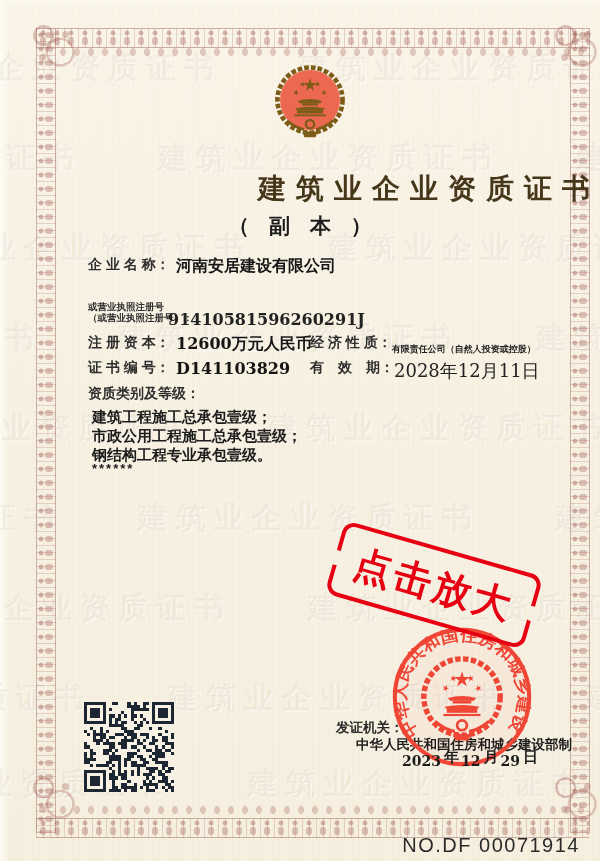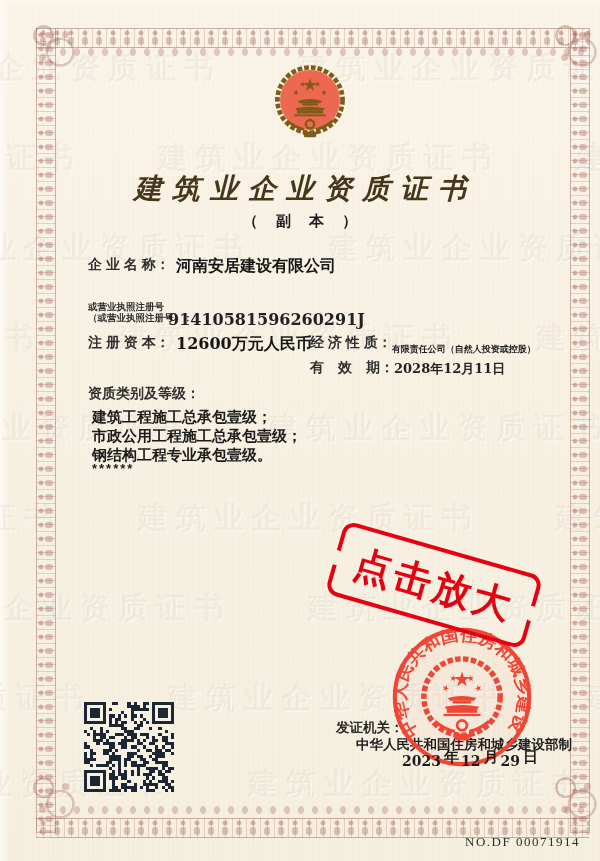--- a/index.html
+++ b/index.html
@@ -39,35 +39,35 @@
     background-size:14px 12px;}
   .corner{position:absolute;width:52px;height:52px;opacity:.8;
     background:
       radial-gradient(circle at 30% 30%, rgba(0,0,0,0) 8px, rgba(168,106,96,.5) 8px 10px, rgba(0,0,0,0) 11px),
       radial-gradient(circle at 62% 62%, rgba(0,0,0,0) 12px, rgba(168,106,96,.42) 12px 14px, rgba(0,0,0,0) 15px),
       radial-gradient(circle 4px at 72% 28%, rgba(168,106,96,.45) 0 3px, rgba(0,0,0,0) 4px),
       radial-gradient(circle 4px at 28% 72%, rgba(168,106,96,.45) 0 3px, rgba(0,0,0,0) 4px);}
 
   
   .emblem{position:absolute;left:268px;top:60px;}
-  .title{position:absolute;left:0;top:170px;width:600px;text-align:center;
-        font-size:28px;font-weight:bold;letter-spacing:10px;text-indent:10px;color:#46371b;font-style:italic;}
+  .title{position:absolute;left:0;top:170px;width:600px;text-align:right;
+        font-size:28px;font-weight:bold;letter-spacing:10px;text-indent:10px;color:#46371b;}
   .subtitle{position:absolute;left:0;top:212px;width:600px;text-align:center;
-        font-size:15px;font-weight:bold;letter-spacing:7px;text-indent:7px;color:#1d1d1d;}
+        font-size:21px;font-weight:bold;letter-spacing:7px;text-indent:7px;color:#1d1d1d;}
 
   
   .row{position:absolute;left:88px;white-space:nowrap;}
   .lab{display:inline-block;min-width:88px;font-size:14px;font-weight:bold;color:#2e2e2e;vertical-align:top;}
   .val{font-family:"DejaVu Serif",serif;font-weight:600;font-size:16px;color:#151515;}
   .rcol{position:absolute;left:310px;white-space:nowrap;}
   .lab2{display:inline-block;font-size:14px;font-weight:bold;color:#2e2e2e;vertical-align:top;}
   .credit-lab{position:absolute;left:88px;top:302px;font-size:9.5px;line-height:10.5px;font-weight:bold;color:#2e2e2e;}
   .credit-val{position:absolute;left:168px;top:310px;font-family:"DejaVu Serif",serif;font-weight:600;font-size:16px;}
   .econ-val{font-family:"DejaVu Serif",serif;font-weight:600;font-size:9px;position:relative;top:4px;}
-  .valid-val{font-family:"DejaVu Serif",serif;font-weight:700;font-size:13px;}
+  .valid-val{font-family:"DejaVu Serif",serif;font-weight:400;font-size:18px;}
   .quals-label{position:absolute;left:88px;top:385px;font-size:14px;font-weight:bold;color:#2e2e2e;}
   .qual{position:absolute;left:92px;font-family:"DejaVu Serif",serif;font-weight:600;font-size:15px;color:#1b1b1b;}
   .stars{position:absolute;left:92px;top:461px;font-size:13px;font-weight:bold;letter-spacing:2px;color:#1b1b1b;}
 
   
   .stamp{position:absolute;left:331px;top:547px;width:198px;height:68px;
         border:4px solid #e60012;border-radius:12px;transform:rotate(16deg);
         display:flex;align-items:center;justify-content:center;cursor:pointer;z-index:6;}
   .stamp .txt{font-size:38px;font-weight:bold;color:#e60012;letter-spacing:3px;line-height:1;}
   .notch{position:absolute;width:15px;height:15px;border-radius:50%;background:#f7f0e1;top:50%;margin-top:-7.5px;}
@@ -76,22 +76,22 @@
   
   .qr{position:absolute;left:84px;top:701px;}
   .issuer{position:absolute;left:336px;top:719px;font-size:13.5px;font-weight:bold;color:#2a2a2a;}
   .seal{position:absolute;left:389px;top:624px;z-index:5;pointer-events:none;}
   .dateline{position:absolute;left:402px;top:748px;font-size:15px;font-weight:bold;color:#1c1c1c;white-space:nowrap;z-index:6;}
   .dateline .num{font-family:"DejaVu Serif",serif;font-size:14px;position:relative;top:4px;font-weight:600;}
   .dateline .u{margin:0 2px 0 3px;}
   .maker{position:absolute;left:0;top:736px;width:600px;text-align:center;padding-left:290px;box-sizing:border-box;
         font-family:"Liberation Serif",serif;font-size:13.5px;font-weight:bold;color:#1c1c1c;white-space:nowrap;text-align:left;}
   .footer-url{position:absolute;left:30px;top:839px;font-size:12px;font-weight:bold;color:#3a3a3a;}
-  .serial{position:absolute;right:20px;top:834px;font-family:Liberation Serif, serif;
-        font-size:13px;letter-spacing:1.5px;color:#2b2b2b;}
+  .serial{position:absolute;right:20px;top:834px;font-family:Liberation Sans, sans-serif;
+        font-size:20px;letter-spacing:1.5px;color:#2b2b2b;}
 </style>
 </head>
 <body>
 
 <div class="page">
 
   <svg width="0" height="0" style="position:absolute" aria-hidden="true">
     <defs>
       <path id="star" d="M0,-1L0.225,-0.309L0.951,-0.309L0.363,0.118L0.588,0.809L0,0.382L-0.588,0.809L-0.363,0.118L-0.951,-0.309L-0.225,-0.309Z"></path>
       <g id="emb" fill="currentColor">
@@ -154,20 +154,23 @@
   <div class="credit-lab">
     <div>或营业执照注册号</div>
     <div>（或营业执照注册号）：</div>
   </div>
   <div class="credit-val">91410581596260291J</div>
   <div class="row" style="top:334px">
     <span class="lab">注 册 资 本：</span><span class="val">12600万元人民币</span>
   </div>
   <div class="rcol" style="top:334px">
     <span class="lab2">经 济 性 质：</span><span class="econ-val">有限责任公司（自然人投资或控股）</span>
+  </div>
+  <div class="row" style="top:359px">
+    <span class="lab">证 书 编 号：</span><span class="val">D141103829</span>
   </div>
   <div class="rcol" style="top:359px">
     <span class="lab2">有　效　期：</span><span class="valid-val">2028年12月11日</span>
   </div>
 
   <div class="quals-label">资质类别及等级：</div>
   <div class="qual" style="top:408px">建筑工程施工总承包壹级；</div>
   <div class="qual" style="top:427px">市政公用工程施工总承包壹级；</div>
   <div class="qual" style="top:446px">钢结构工程专业承包壹级。</div>
   <div class="stars">******</div>

